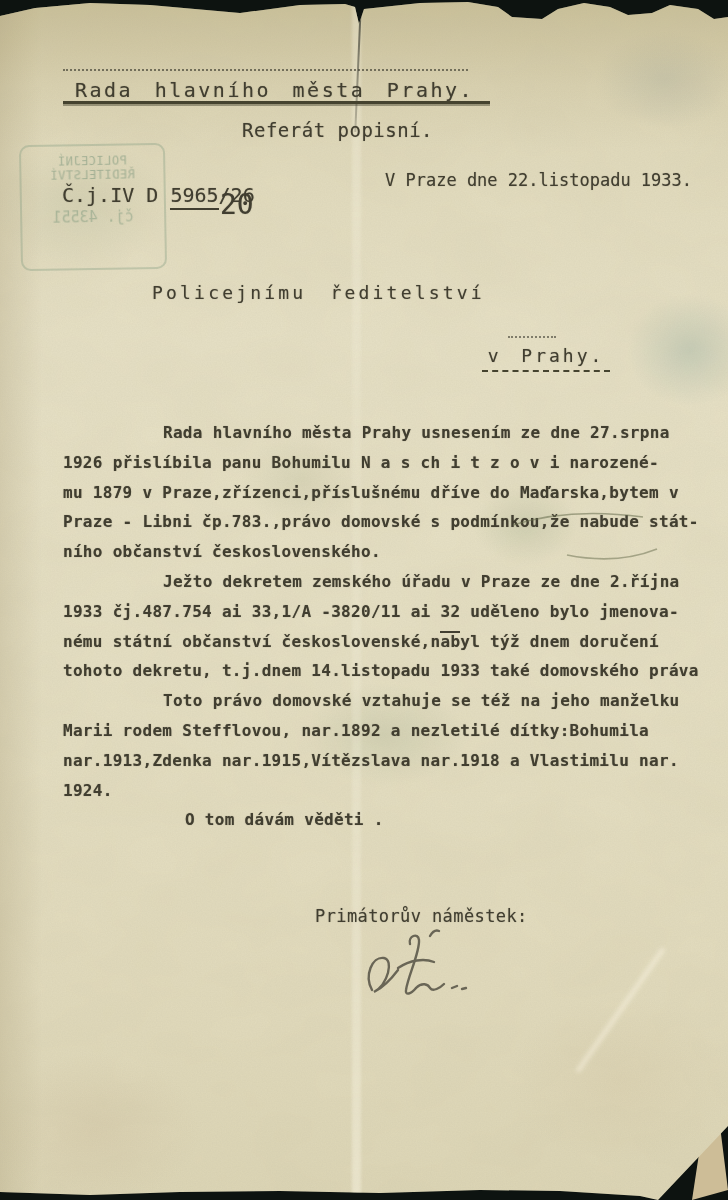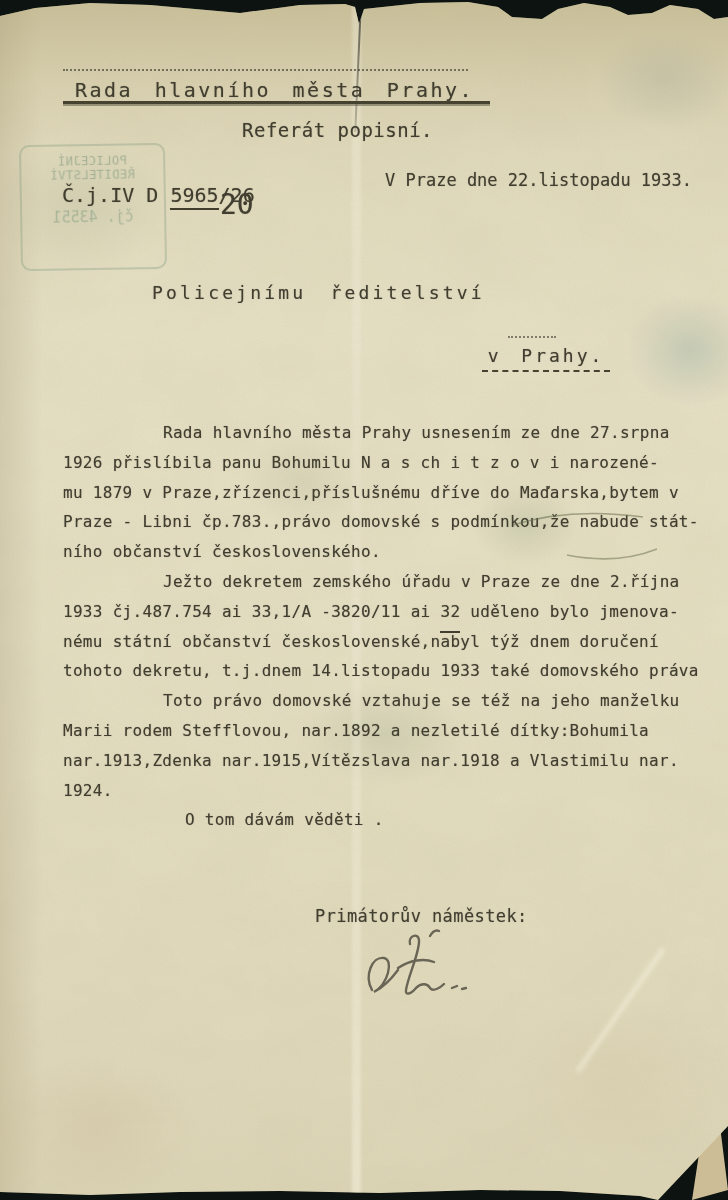--- a/index.html
+++ b/index.html
@@ -92,21 +92,21 @@
   .dateline{position:absolute;left:385px;top:170px;font-size:17px;white-space:nowrap;}
 
   .recipient{position:absolute;left:152px;top:282px;font-size:18px;letter-spacing:3.2px;word-spacing:10px;white-space:nowrap;}
   .place-dots{position:absolute;left:508px;top:336px;width:48px;border-top:2px dotted rgba(62,60,48,.6);}
   .place{
     position:absolute;left:482px;top:345px;width:128px;font-size:18px;letter-spacing:3px;word-spacing:6px;
     text-align:center;padding-bottom:4px;border-bottom:2px dashed #45432f;white-space:nowrap;
   }
 
   .bodytext{position:absolute;left:63px;top:418px;width:648px;font-size:16px;line-height:29.8px;letter-spacing:.3px;}
-  .line{white-space:nowrap;}
+  .line{white-space:nowrap;font-weight:bold;}
   .indent{padding-left:100px;}
   .indent-lg{padding-left:122px;}
   .u32{border-bottom:2px solid #413e30;padding-bottom:10px;}
 
   .sig-title{position:absolute;left:315px;top:906px;font-size:17px;letter-spacing:.4px;white-space:nowrap;text-align:right;}
   .autograph{position:absolute;left:358px;top:926px;}
   .checkmarks{position:absolute;left:505px;top:505px;pointer-events:none;}
 </style>
 </head>
 <body>

